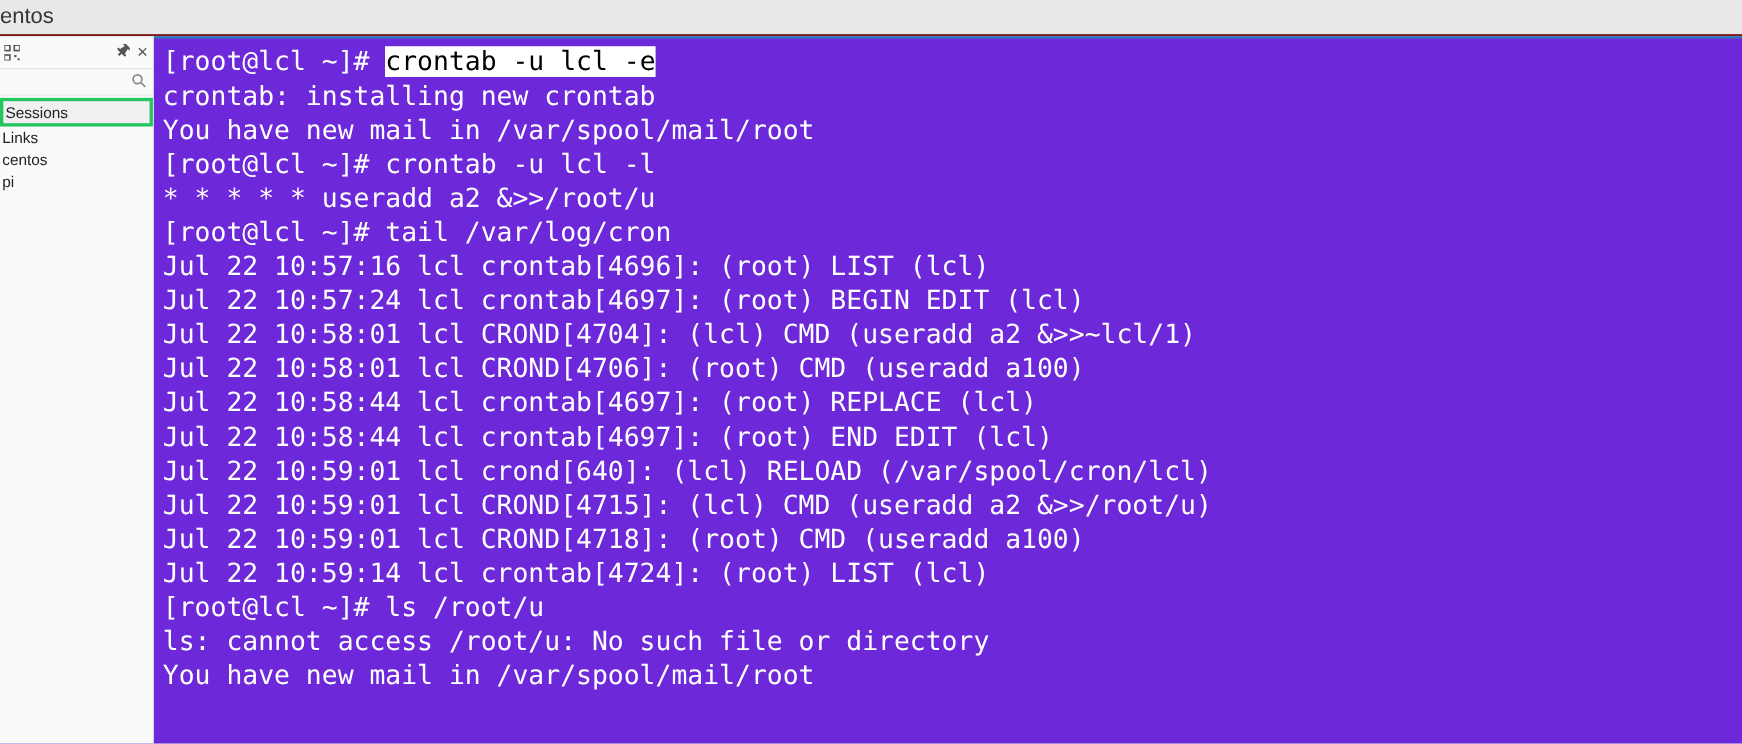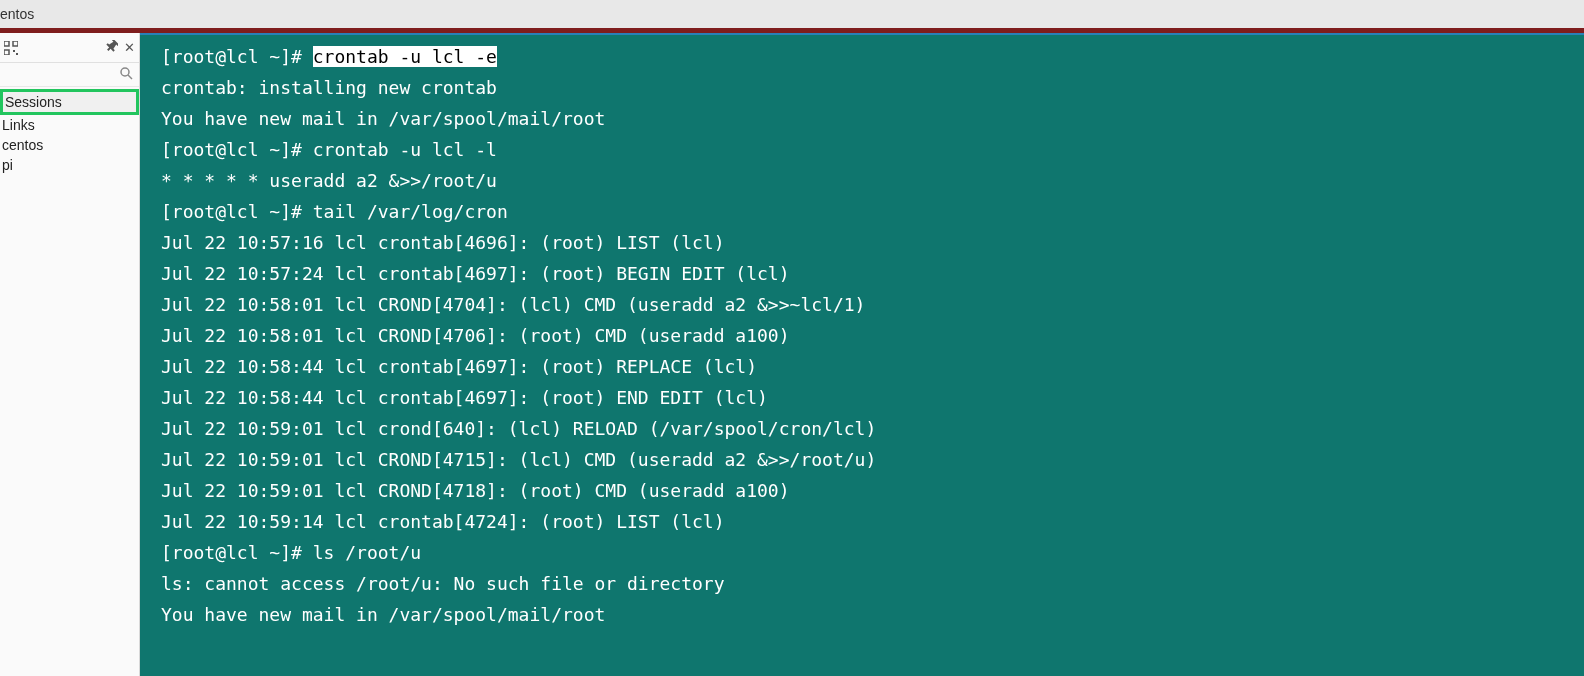--- a/index.html
+++ b/index.html
@@ -11,25 +11,25 @@
       font-family: "Segoe UI", Tahoma, sans-serif;
       background: #e8e8e8;
       width: 1584px;
       height: 676px;
       overflow: hidden;
       position: relative;
     }
     .top-bar {
       height: 33px;
       background: #e8e8e8;
-      border-bottom: 5px solid #7f1d1d;
+      border-bottom: 2px solid #7f1d1d;
       display: flex;
       align-items: center;
       padding-left: 0px;
-      font-size: 14px;
+      font-size: 20px;
       color: #333;
     }
     .top-title {
       padding-left: 0px;
     }
     .main-area {
       display: flex;
       height: calc(100% - 33px);
     }
     .sidebar {
@@ -146,25 +146,25 @@
       align-items: center;
       justify-content: center;
       margin-left: 4px;
       color: #666;
       font-size: 15px;
       cursor: pointer;
       align-self: center;
     }
     .terminal {
       flex: 1;
-      background: #0f766e;
+      background: #6d28d9;
       border-top: 2px solid #2980b9;
-      padding: 6px 21px;
+      padding: 6px 8px;
       font-family: "Consolas", "DejaVu Sans Mono", monospace;
-      font-size: 18px;
+      font-size: 24px;
       line-height: 31px;
       color: #fff;
       overflow: hidden;
       white-space: pre;
     }
     .term-line {
       white-space: pre;
     }
     .highlighted {
       background: #fff;

